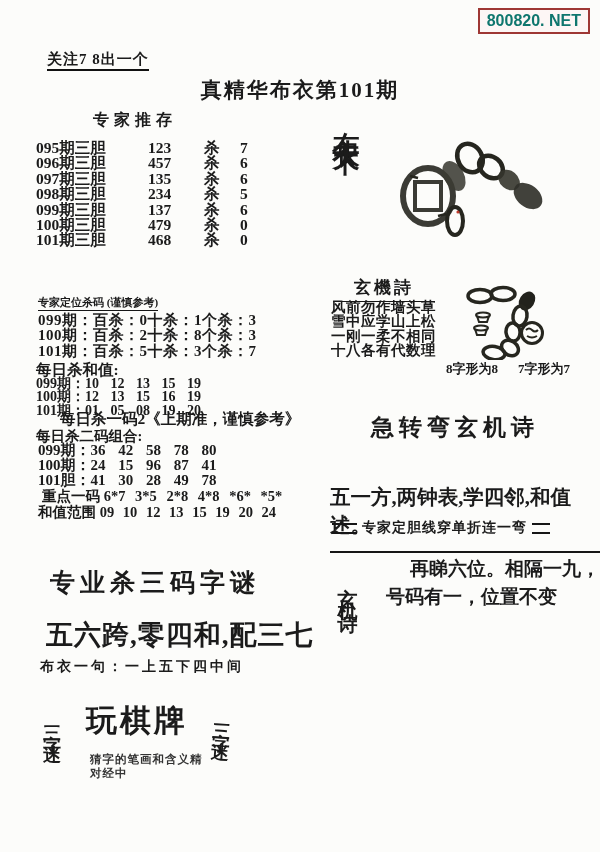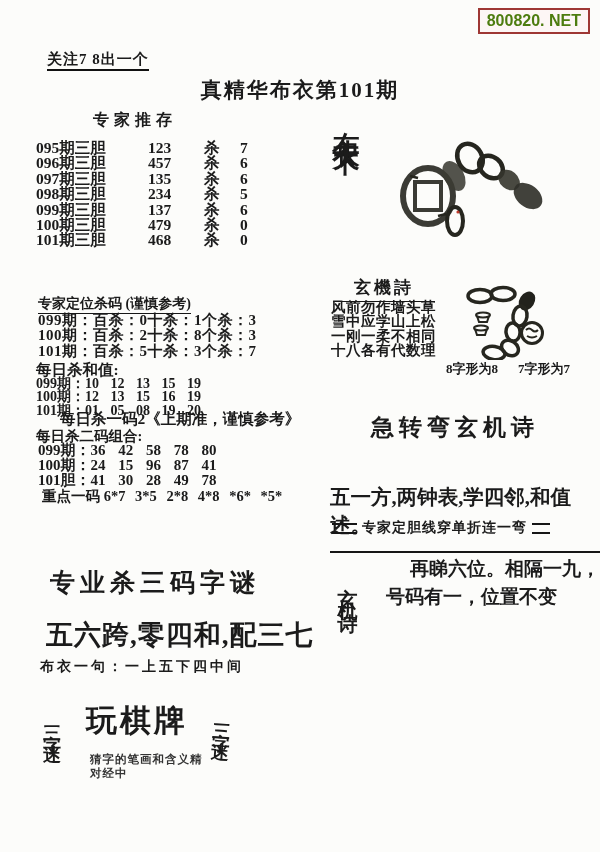--- a/index.html
+++ b/index.html
@@ -6,33 +6,33 @@
   .sheet{
     position:relative;width:600px;height:852px;margin:0 auto;
     background:#fcfcfa;color:#1b1b1b;overflow:hidden;
     font-family:"Liberation Serif","DejaVu Serif",serif;font-weight:700;
   }
   .abs{position:absolute;}
   .vert{writing-mode:vertical-rl;text-orientation:upright;}
 
   
   .note{top:50px;left:47px;font-size:15px;letter-spacing:1px;border-bottom:2px solid #111;}
-  .sitebox{top:8px;right:10px;border:2px solid #9e3734;color:#4d7c0f;background:#fdf6f5;
+  .sitebox{top:8px;right:10px;border:2px solid #9e3734;color:#0f766e;background:#fdf6f5;
     padding:2px 7px;font-family:"Liberation Sans","DejaVu Sans",sans-serif;font-size:16px;font-weight:700;}
   .title{top:76px;left:0;width:600px;text-align:center;font-size:21px;letter-spacing:2px;}
 
   
   .rec-title{top:110px;left:93px;font-size:16px;letter-spacing:5px;}
   .rec-rows{top:140px;left:36px;font-size:15.5px;line-height:15.4px;}
   .rec-row{display:flex;}
   .rec-row .c1{width:112px;}
   .rec-row .c2{width:56px;}
   .rec-row .c3{width:36px;}
 
-  .dw-title{top:295px;left:38px;font-size:14px;border-bottom:1.5px solid #161616;}
+  .dw-title{top:295px;left:38px;font-size:11px;border-bottom:1.5px solid #161616;}
   .dw-rows{top:313px;left:38px;font-size:15px;line-height:15.3px;letter-spacing:0.5px;}
 
   .sum-title{top:360px;left:36px;font-size:15.5px;}
   .num-rows{font-size:14px;line-height:13.4px;}
   .num-rows .nums,.numline .nums{word-spacing:8px;}
   .sum-rows{top:377px;left:36px;}
   .one-line{top:409px;left:36px;font-size:15.5px;margin-left:24px;}
   .two-title{top:427px;left:36px;font-size:14.5px;}
   .two-rows{top:443px;left:38px;font-size:15px;line-height:14.8px;}
   .two-rows .nums{word-spacing:9px;}
@@ -141,20 +141,24 @@
   <div class="abs two-rows">
     <div><span>099期：</span><span class="nums">36 42 58 78 80</span></div>
     <div><span>100期：</span><span class="nums">24 15 96 87 41</span></div>
     <div><span>101胆：</span><span class="nums">41 30 28 49 78</span></div>
   </div>
 
   <div class="abs keyline">
     <span>重点一码</span>
     <span class="nums">6*7 3*5 2*8 4*8 *6* *5*</span>
   </div>
+  <div class="abs rangeline">
+    <span>和值范围</span>
+    <span class="nums">09 10 12 13 15 19 20 24</span>
+  </div>
 
   <div class="abs sha3">专业杀三码字谜</div>
   <div class="abs riddle">五六跨,零四和,配三七</div>
   <div class="abs buyi">布衣一句：一上五下四中间</div>
 
   <div class="abs vert tl-vert">三字迷</div>
   <div class="abs qipai">玩棋牌</div>
   <div class="abs smalltxt">
     <div>猜字的笔画和含义精</div>
     <div>对经中</div>

